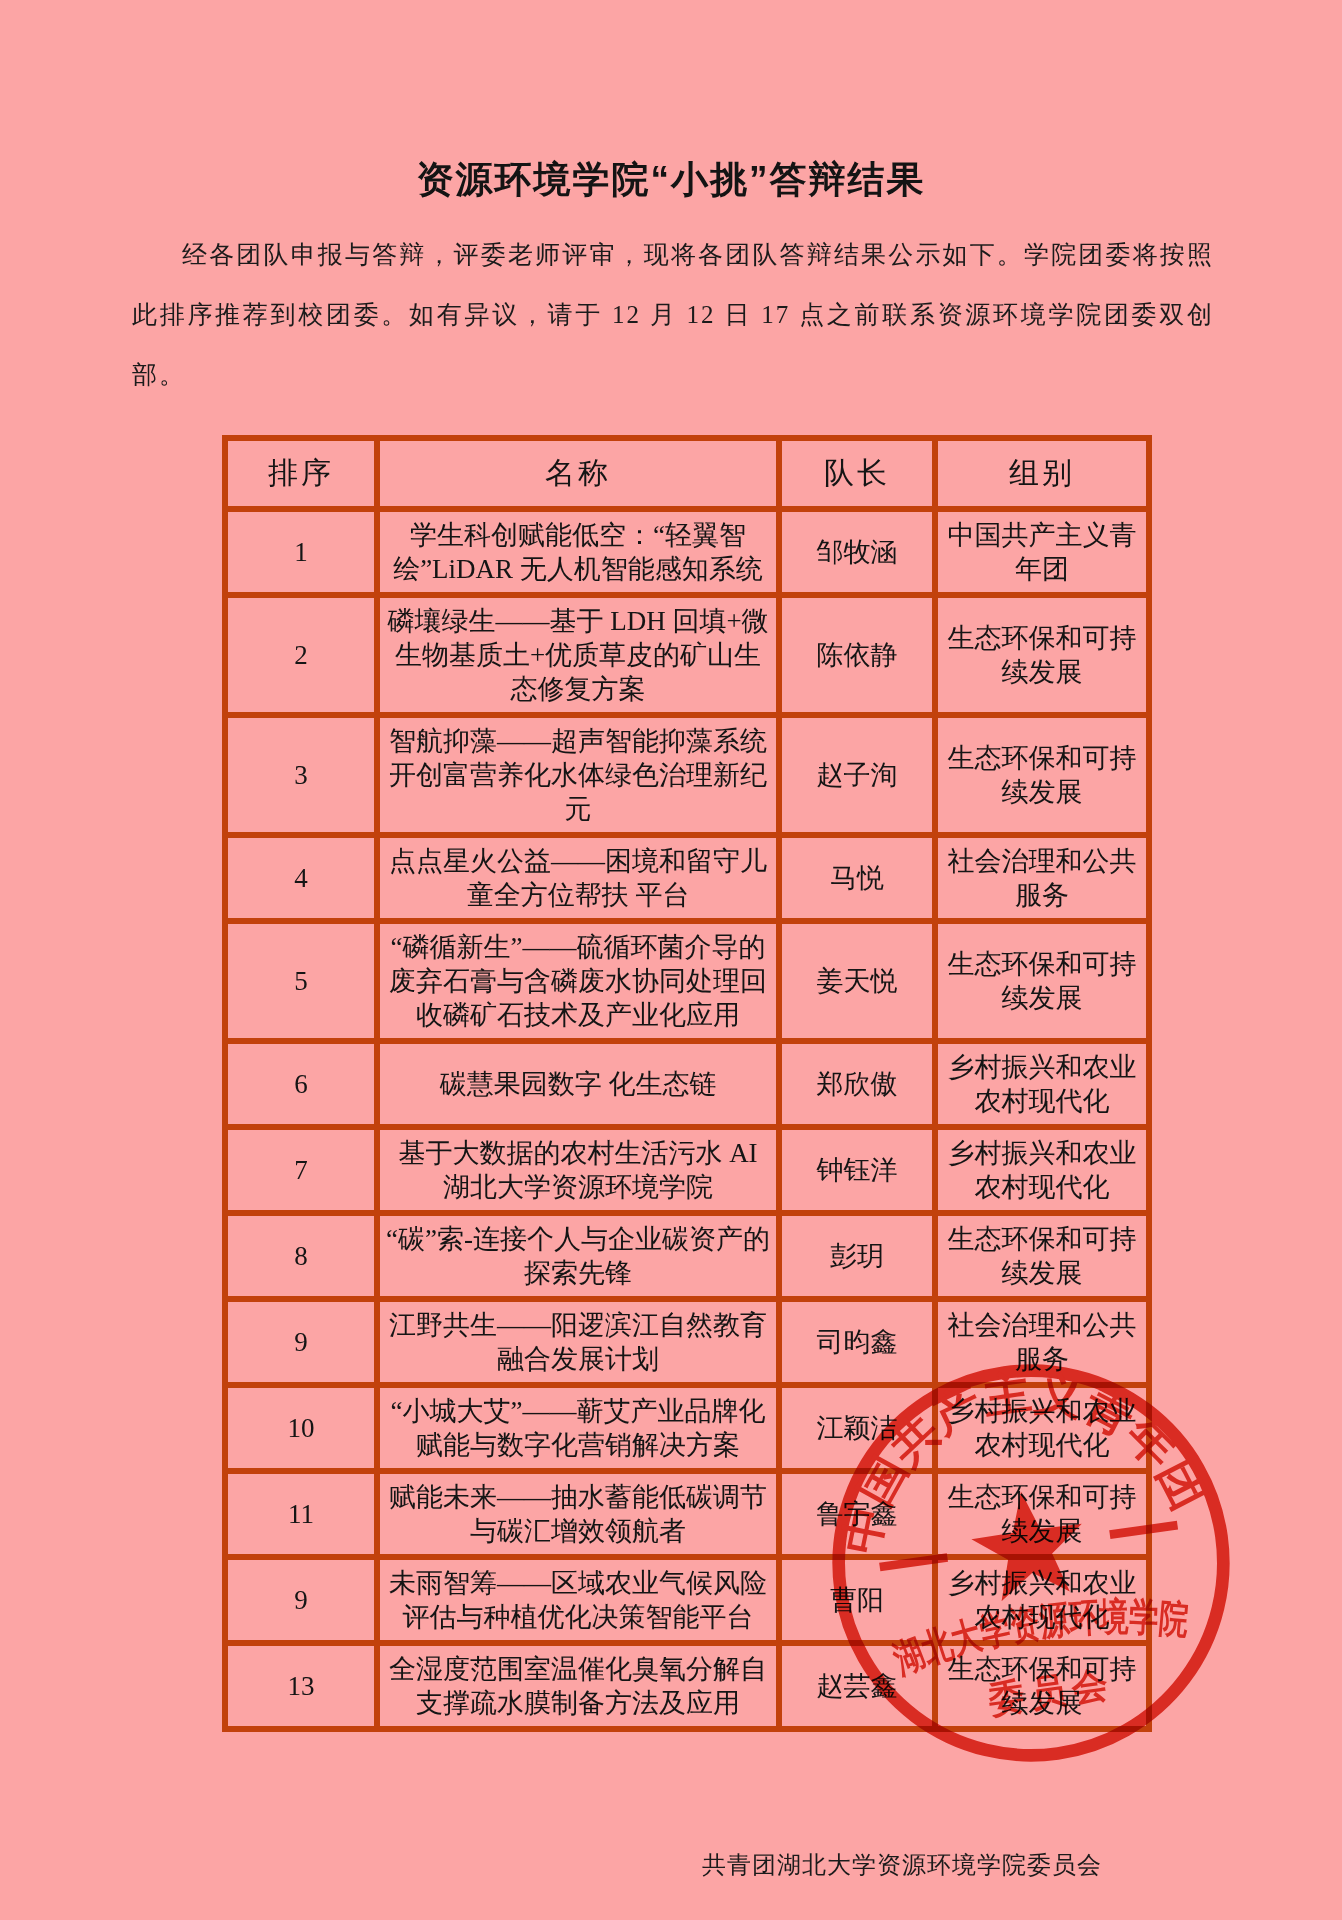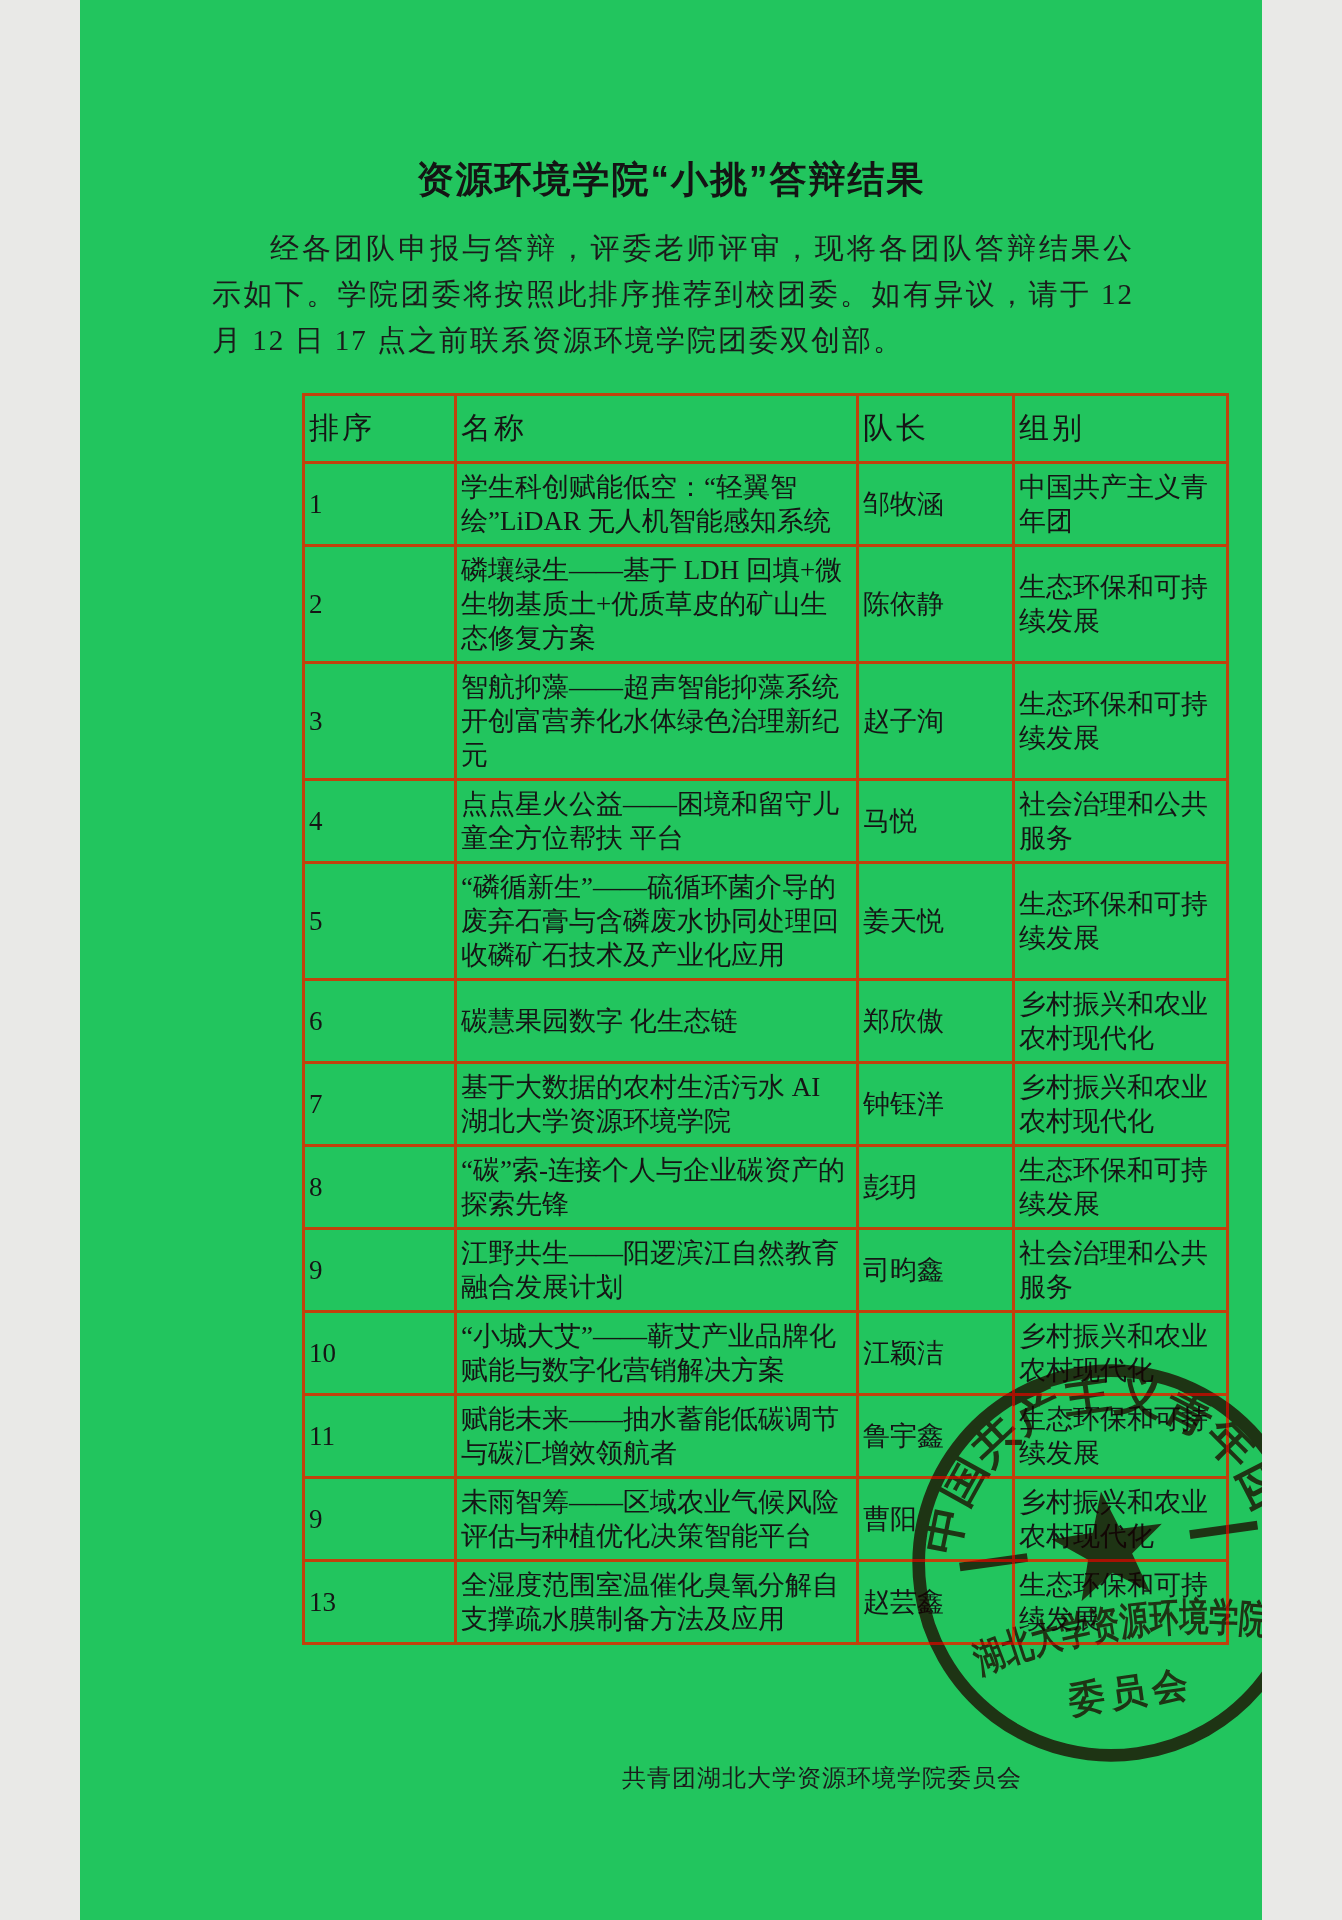--- a/index.html
+++ b/index.html
@@ -2,58 +2,58 @@
 <html><head>
 <meta charset="utf-8">
 <style>
   html,body{margin:0;padding:0;}
   body{
     background:#e9e9e7;
     font-family:"Liberation Serif", serif;
   }
   .page{
     position:relative;
-    width:1182px;
+    width:1342px;
     height:1920px;
     margin:0 auto;
-    background:#22c55e;
+    background:#fca5a5;
     color:#1c1c1c;
     overflow:hidden;
   }
   .title{
     margin:155px 0 0 0;
     text-align:center;
     font-size:37px;
     font-weight:bold;
     letter-spacing:2px;
     font-family:"Liberation Sans", sans-serif;
     color:#141414;
   }
   .intro{
     margin:20px 128px 0 132px;
-    font-size:29px;
-    line-height:46px;
+    font-size:25px;
+    line-height:60px;
     letter-spacing:2px;
     text-indent:2em;
     text-align:justify;
     color:#1b1b1b;
   }
   table.results{
     border-collapse:collapse;
     table-layout:fixed;
     width:924px;
     margin:30px 0 0 222px;
   }
   table.results col.c-rank{width:152px;}
   table.results col.c-name{width:402px;}
   table.results col.c-leader{width:156px;}
   table.results col.c-group{width:214px;}
   table.results th, table.results td{
-    border:3px solid #c2410c;
-    text-align:left;
+    border:6px solid #c2410c;
+    text-align:center;
     vertical-align:middle;
     color:#151515;
   }
   table.results th{
     font-size:30px;
     font-weight:normal;
     padding:12px 4px;
     letter-spacing:3px;
   }
   table.results td{

